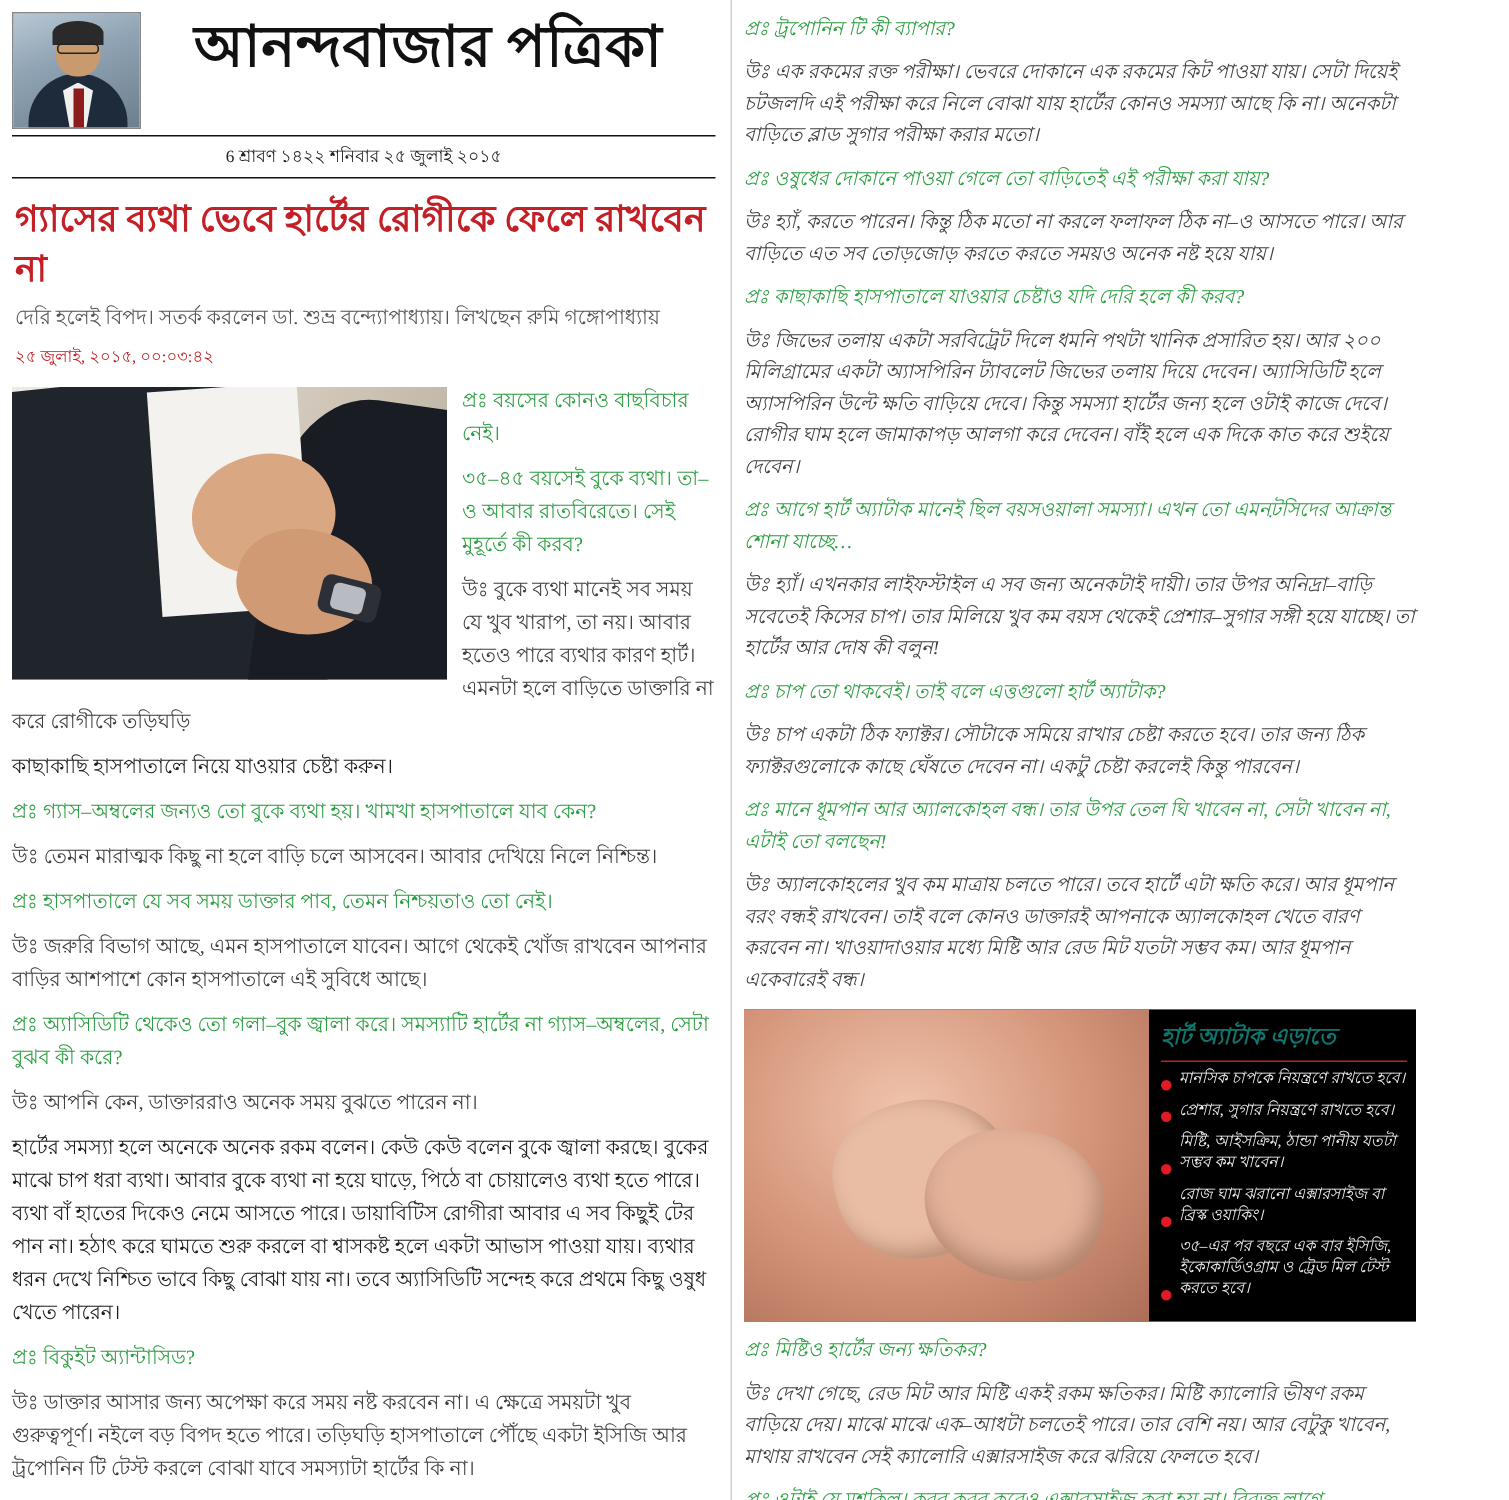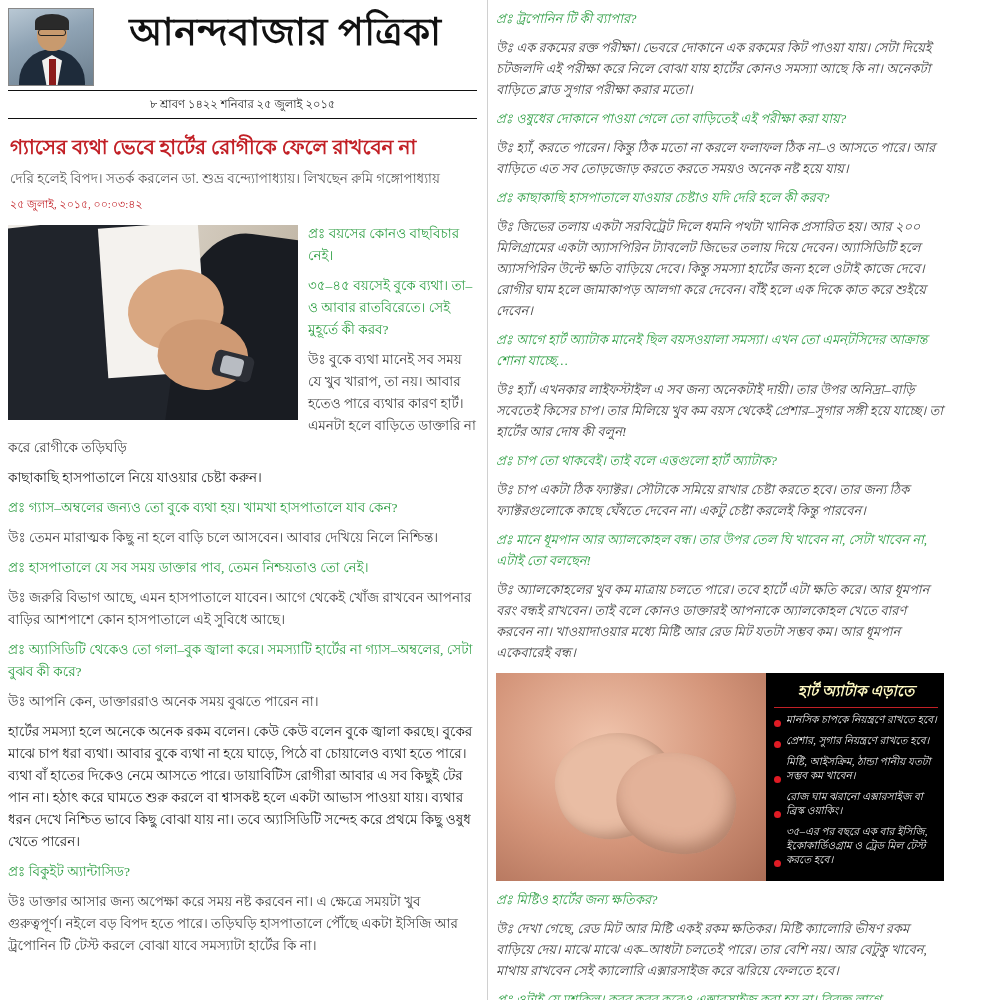--- a/index.html
+++ b/index.html
@@ -98,21 +98,21 @@
   .masthead-date {
     text-align: center;
     font-size: 11.5px;
     color: #222;
     padding: 5px 0 3px 0;
     border-bottom: 1px solid #111;
     font-family: "Liberation Serif", serif;
   }
   .headline {
     color: #c22026;
-    font-size: 20px;
+    font-size: 24px;
     line-height: 33px;
     font-weight: bold;
     font-family: "Liberation Serif", serif;
     margin: 12px 0 6px 2px;
   }
   .subhead {
     color: #555;
     font-size: 13.5px;
     line-height: 18px;
     font-family: "Liberation Serif", serif;
@@ -255,25 +255,25 @@
     box-shadow: inset -6px -8px 16px rgba(120,70,50,.45);
   }
   .ig-right {
     position: absolute;
     left: 270px; top: 0;
     width: 178px; height: 208px;
     background: #000;
     padding: 6px 6px 4px 8px;
   }
   .ig-title {
-    color: #fef9c3;
+    color: #0f766e;
     font-family: "Liberation Serif", serif;
     font-size: 15px;
     font-weight: bold;
-    text-align: center;
+    text-align: left;
     border-bottom: 1px solid #c22026;
     padding-bottom: 3px;
     margin-bottom: 5px;
   }
   .ig-item {
     display: flex;
     align-items: flex-end;
     margin-bottom: 7px;
   }
   .ig-bullet {
@@ -304,21 +304,21 @@
         <div class="tie"></div>
         <div class="head"></div>
         <div class="hair"></div>
         <div class="glasses"></div>
       </div>
       <div class="masthead-title">
         <div class="logo">আনন্দবাজার পত্রিকা</div>
       </div>
     </div>
 
-    <div class="masthead-date">৮ শ্রাবণ ১৪২২ শনিবার ২৫ জুলাই ২০১৫</div>
+    <div class="masthead-date">6 শ্রাবণ ১৪২২ শনিবার ২৫ জুলাই ২০১৫</div>
 
     <h1 class="headline">গ্যাসের ব্যথা ভেবে হার্টের রোগীকে ফেলে রাখবেন না</h1>
     <div class="subhead">দেরি হলেই বিপদ। সতর্ক করলেন ডা. শুভ্র বন্দ্যোপাধ্যায়। লিখছেন রুমি গঙ্গোপাধ্যায়</div>
     <div class="timestamp">২৫ জুলাই, ২০১৫, ০০:০৩:৪২</div>
 
     <div class="photo-block">
       <div class="bg"></div>
       <div class="suit"></div>
       <div class="suit2"></div>
       <div class="shirtp"></div>

